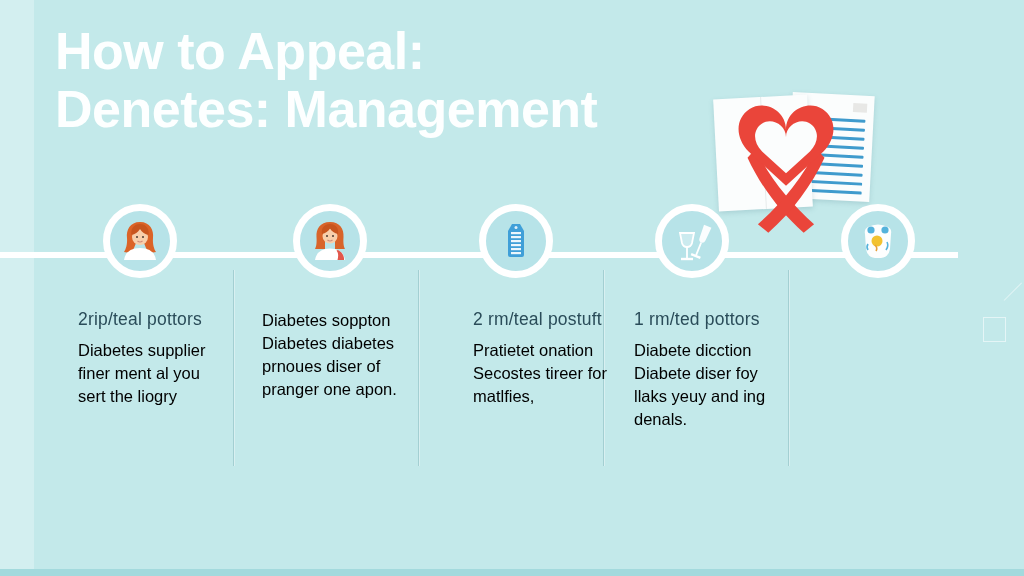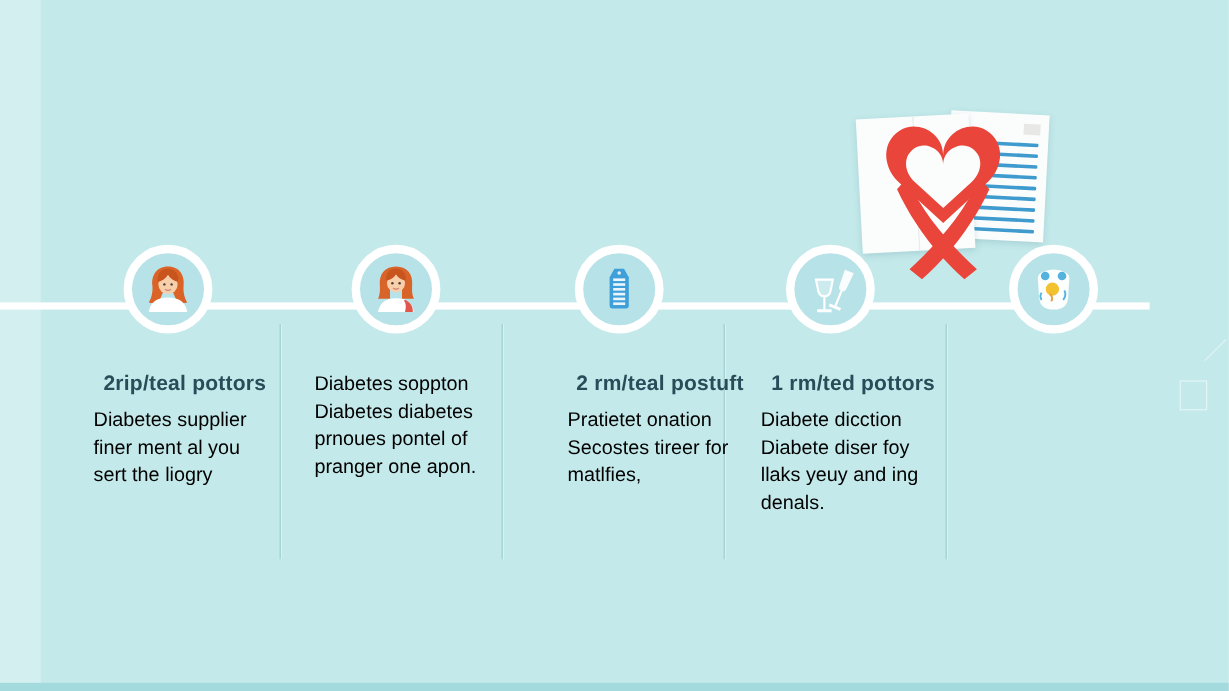--- a/index.html
+++ b/index.html
@@ -36,35 +36,39 @@
   .timeline-line { position:absolute; left:0; top:252px; width:958px; height:6px; background:#ffffff; }
   .step-circle {
     position:absolute; top:204px; width:60px; height:60px;
     background:#b7e3e8; border:7px solid #ffffff; border-radius:50%;
     display:flex; align-items:center; justify-content:center;
   }
   .step-circle svg { width:48px; height:48px; }
 
   
   .step-text { position:absolute; top:309px; }
-  .step-heading { font-size:17.5px; font-weight:bold; color:#2a4c59; margin-bottom:9px; letter-spacing:0.2px;text-align:center; }
+  .step-heading { font-size:17.5px; font-weight:normal; color:#2a4c59; margin-bottom:9px; letter-spacing:0.2px; }
   .step-body { font-size:16.5px; color:#000000; line-height:23px; white-space:pre-line; }
 
   .divider { position:absolute; top:270px; width:1px; height:196px; background:rgba(125,175,182,0.45); box-shadow:1px 0 0 rgba(255,255,255,0.35); }
 
   .corner-square { position:absolute; left:983px; top:317px; width:21px; height:23px; border:1px solid rgba(255,255,255,0.55); }
   .corner-line { position:absolute; left:1004px; top:300px; width:25px; height:1px; background:rgba(255,255,255,0.5); transform:rotate(-45deg); transform-origin:left center; }
 </style>
 </head>
 <body>
 
 <div class="stage">
 
   <div class="left-strip"></div>
 
+  <h1 class="title">
+    <span>How to Appeal:</span>
+    <span>Denetes: Management</span>
+  </h1>
 
   <div>
     <div class="paper paper-back">
       <span class="corner-chip"></span>
       <i></i>
         <i></i>
         <i></i>
         <i></i>
         <i></i>
         <i></i>
@@ -155,21 +159,21 @@
 
   <div class="step-text" style="left:78px; width:152px">
     <div class="step-heading">2rip/teal pottors</div>
     <div class="step-body">Diabetes supplier
 finer ment al you
 sert the liogry</div>
   </div>
   <div class="step-text" style="left:262px; width:156px">
     <div class="step-body">Diabetes soppton
 Diabetes diabetes
-prnoues pontel of
+prnoues diser of
 pranger one apon.</div>
   </div>
   <div class="step-text" style="left:473px; width:154px">
     <div class="step-heading">2 rm/teal postuft</div>
     <div class="step-body">Pratietet onation
 Secostes tireer for
 matlfies,</div>
   </div>
   <div class="step-text" style="left:634px; width:154px">
     <div class="step-heading">1 rm/ted pottors</div>

